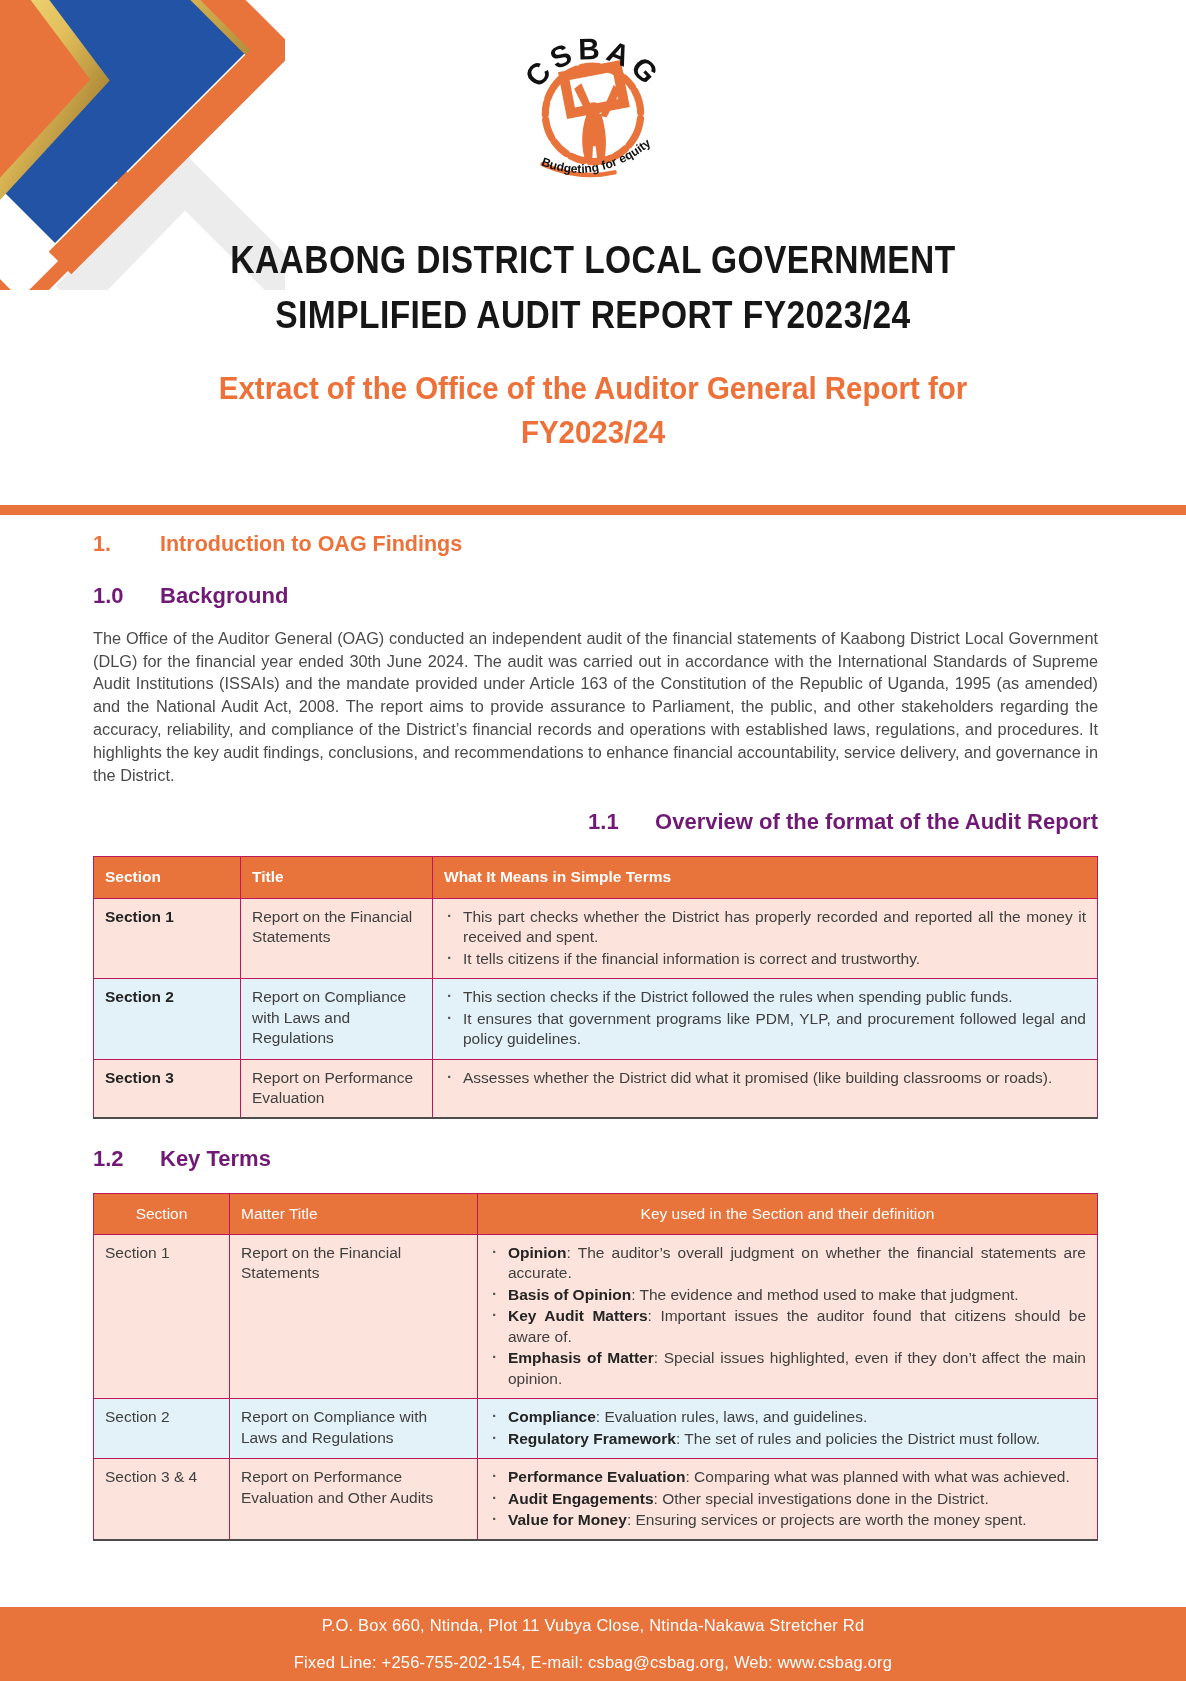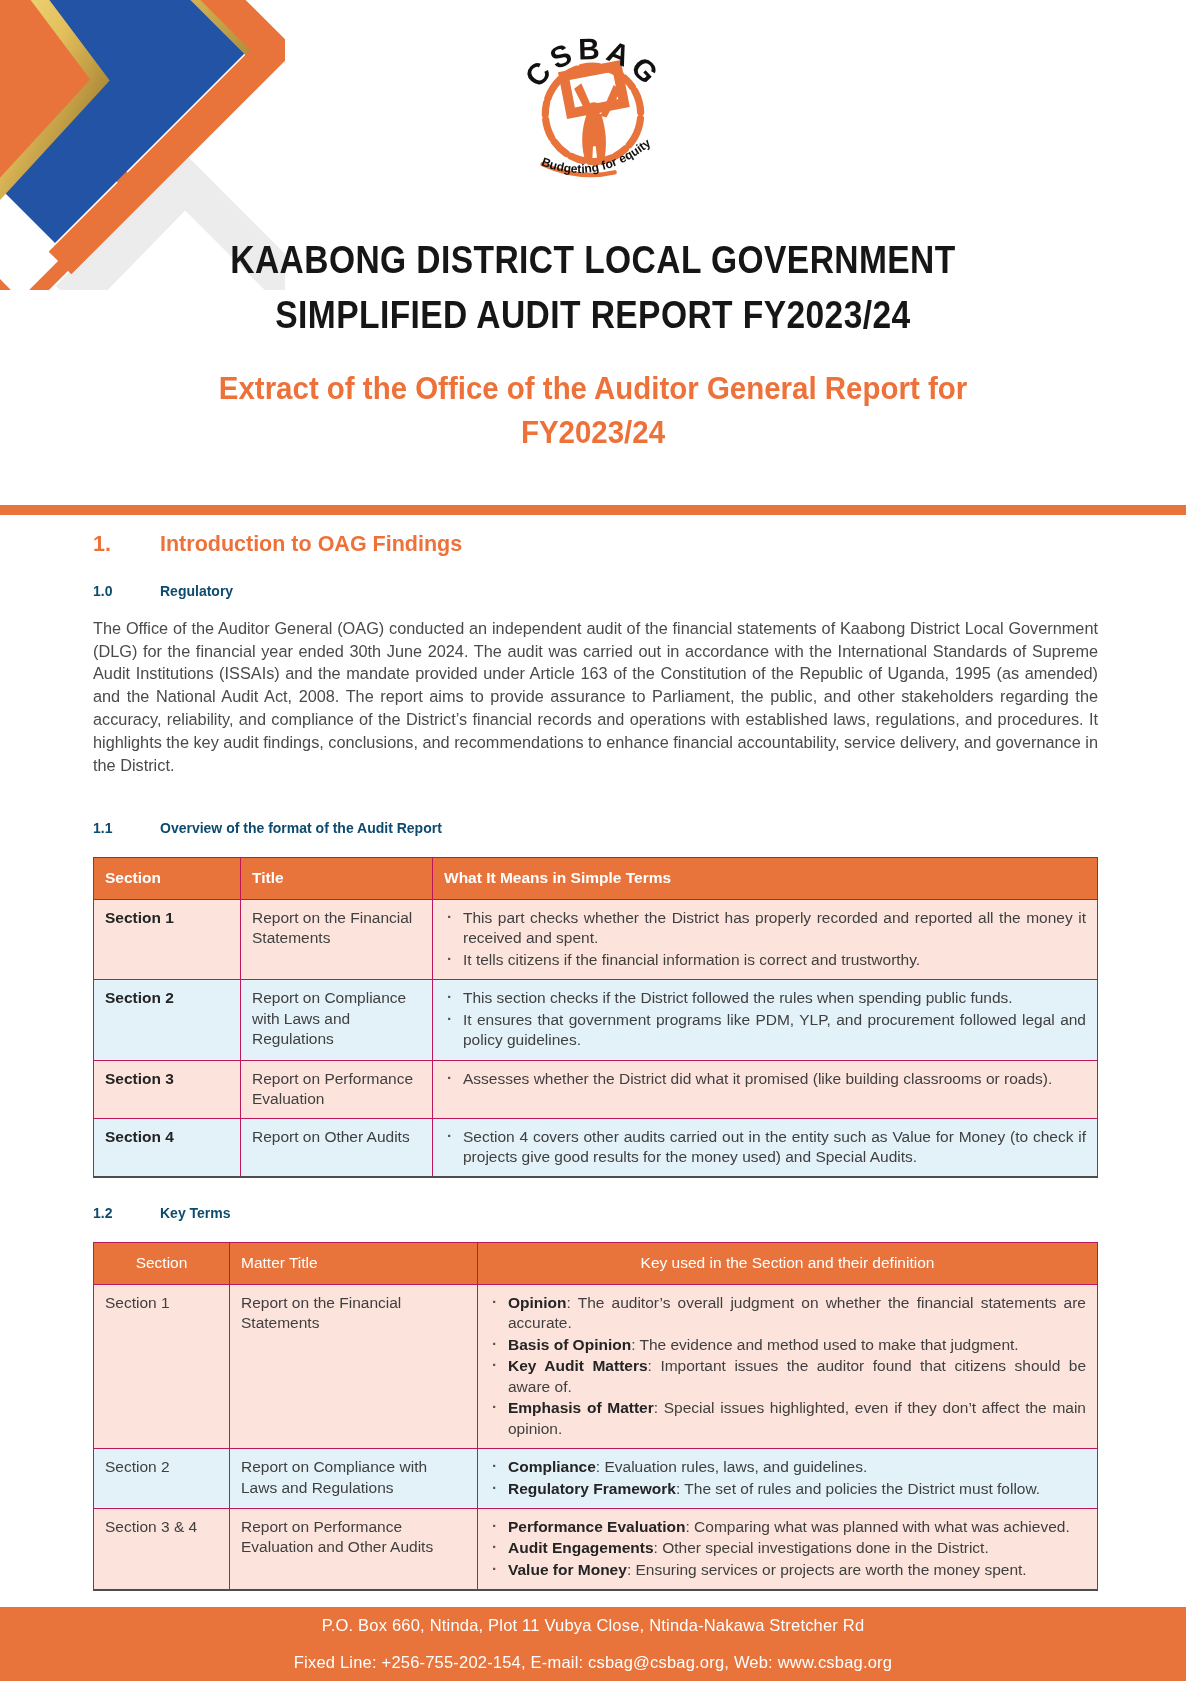--- a/index.html
+++ b/index.html
@@ -21,22 +21,22 @@
   .title{margin:44px auto 0;width:1000px;font-weight:bold;font-size:39px;line-height:1.42;color:#161616;
          transform:scaleX(.86);transform-origin:50% 50%;letter-spacing:.5px;text-align:center;}
   .subtitle{margin:24px auto 0;max-width:850px;font-weight:bold;font-size:31px;line-height:1.42;
             color:#ed7138;text-align:center;transform:scaleX(.95);transform-origin:50% 50%;}
   .rule{margin-top:50px;height:10px;background:#e8743c;width:100%;}
   
   .content{padding:0 88px 0 93px;}
   .h-row{display:flex;align-items:baseline;}
   .h-num{flex:0 0 67px;}
   .sec-heading{margin-top:17px;font-size:21.5px;font-weight:bold;color:#ed7138;}
-  .sub-heading{font-size:14px;font-weight:bold;color:#0c4a6e;}
-  .mt26{margin-top:26px;} .mt30{margin-top:44px;} .mt27{margin-top:27px;}
+  .sub-heading{font-size:22px;font-weight:bold;color:#701a75;}
+  .mt26{margin-top:26px;} .mt30{margin-top:23px;justify-content:flex-end;} .mt27{margin-top:27px;}
   .body-par{margin-top:18px;font-size:16.3px;line-height:1.4;text-align:justify;color:#4a4a4a;}
   
   table{border-collapse:collapse;width:100%;margin-top:21px;font-size:15.5px;line-height:1.32;color:#3f3f3f;}
   th,td{border:1px solid #be185d;vertical-align:top;padding:8px 11px;}
   table{border-bottom:2px solid #4d4d4d;}
   th{background:#e8743c;color:#ffffff;text-align:left;font-weight:bold;padding-top:10px;padding-bottom:10px;}
   .t2 th{font-weight:normal;}
   .t2 th.c{text-align:center;}
   tr.pink td{background:#fce4dc;}
   tr.blue td{background:#e3f1f8;}
@@ -119,21 +119,21 @@
 
   <div class="content">
 
     <div class="h-row sec-heading">
       <span class="h-num">1.</span>
       <span>Introduction to OAG Findings</span>
     </div>
 
     <div class="h-row sub-heading mt26">
       <span class="h-num">1.0</span>
-      <span>Regulatory</span>
+      <span>Background</span>
     </div>
 
     <p class="body-par">The Office of the Auditor General (OAG) conducted an independent audit of the financial statements of Kaabong District Local Government (DLG) for the financial year ended 30th June 2024. The audit was carried out in accordance with the International Standards of Supreme Audit Institutions (ISSAIs) and the mandate provided under Article 163 of the Constitution of the Republic of Uganda, 1995 (as amended) and the National Audit Act, 2008. The report aims to provide assurance to Parliament, the public, and other stakeholders regarding the accuracy, reliability, and compliance of the District’s financial records and operations with established laws, regulations, and procedures. It highlights the key audit findings, conclusions, and recommendations to enhance financial accountability, service delivery, and governance in the District.</p>
 
     <div class="h-row sub-heading mt30">
       <span class="h-num">1.1</span>
       <span>Overview of the format of the Audit Report</span>
     </div>
 
     <table class="t1">
@@ -172,29 +172,20 @@
         </tr>
         <tr class="pink">
           <td class="sec1">Section 3</td>
           <td>Report on Performance Evaluation</td>
           <td>
             <ul class="bul">
               <li>Assesses whether the District did what it promised (like building classrooms or roads).</li>
             </ul>
           </td>
         </tr>
-        <tr class="blue">
-          <td class="sec1">Section 4</td>
-          <td>Report on Other Audits</td>
-          <td>
-            <ul class="bul">
-              <li>Section 4 covers other audits carried out in the entity such as Value for Money (to check if projects give good results for the money used) and Special Audits.</li>
-            </ul>
-          </td>
-        </tr>
       </tbody>
     </table>
 
     <div class="h-row sub-heading mt27">
       <span class="h-num">1.2</span>
       <span>Key Terms</span>
     </div>
 
     <table class="t2">
       <colgroup>

